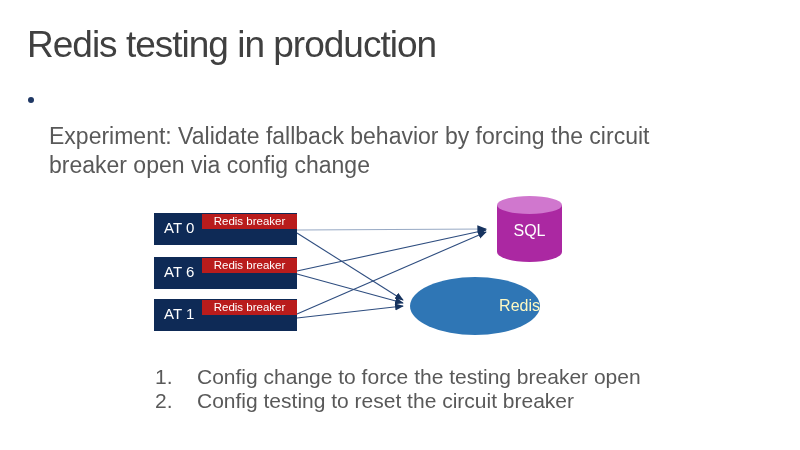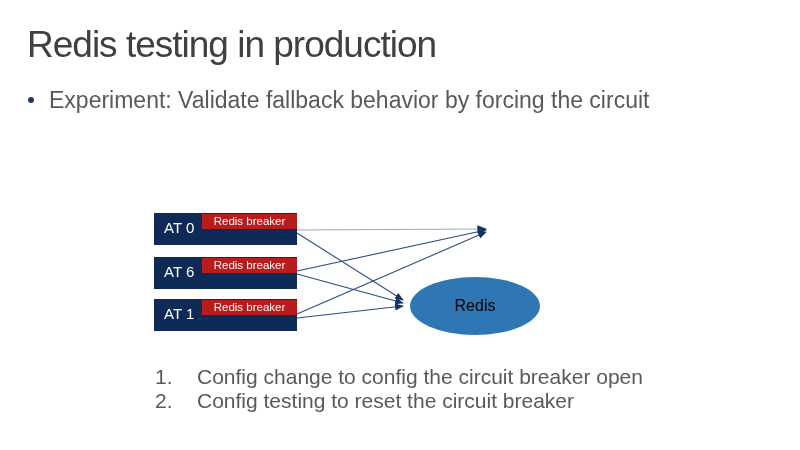--- a/index.html
+++ b/index.html
@@ -37,20 +37,21 @@
     background: #1f3864;
     margin-top: 11px;
     flex: 0 0 auto;
   }
   .bullet-text {
     margin-left: 15px;
     font-size: 23px;
     line-height: 29px;
     font-weight: 300;
     color: #595959;
+    margin-top: 36px;
   }
   
   .connectors {
     position: absolute;
     left: 0; top: 0;
     width: 800px; height: 450px;
     pointer-events: none;
   }
   .at-box {
     position: absolute;
@@ -121,22 +122,22 @@
   .redis-ellipse {
     position: absolute;
     left: 410px;
     top: 277px;
     width: 130px;
     height: 58px;
     border-radius: 50%;
     background: #2f76b5;
     display: flex;
     align-items: center;
-    justify-content: center;
-    color: #000000;
+    justify-content: flex-end;
+    color: #fef9c3;
     font-size: 16px;
     font-weight: 300;
   }
   .steps {
     position: absolute;
     left: 155px;
     top: 365px;
     font-size: 21px;
     line-height: 24px;
     color: #595959;
@@ -148,20 +149,21 @@
 <body>
 
 <div class="slide">
 
   <div class="title">Redis testing in production</div>
 
   <div class="bullet-row">
     <span class="bullet-dot"></span>
     <div class="bullet-text">
       <div>Experiment: Validate fallback behavior by forcing the circuit</div>
+      <div>breaker open via config change</div>
     </div>
   </div>
 
   <svg class="connectors" viewBox="0 0 800 450" width="800" height="450">
     <defs>
       <marker id="arrow" viewBox="0 0 10 8" refX="9" refY="4" markerWidth="8" markerHeight="7" orient="auto-start-reverse">
         <path d="M0,0 L10,4 L0,8 z" fill="#16335f"></path>
       </marker>
     </defs>
     <line x1="297" y1="230" x2="486" y2="229" stroke="#97a9c4" stroke-width="1.2" marker-end="url(#arrow)"></line>
@@ -178,29 +180,34 @@
   </div>
   <div class="at-box at-box-1">
     <span class="at-label">AT 6</span>
     <span class="chip">Redis breaker</span>
   </div>
   <div class="at-box at-box-2">
     <span class="at-label">AT 1</span>
     <span class="chip">Redis breaker</span>
   </div>
 
+  <div class="sql-cylinder">
+    <div class="sql-body"></div>
+    <div class="sql-top"></div>
+    <div class="sql-label">SQL</div>
+  </div>
 
   <div class="redis-ellipse">
     <span>Redis</span>
   </div>
 
   <div class="steps">
     <div class="step-row">
       <span class="step-num">1.</span>
-      <span class="step-text">Config change to config the circuit breaker open</span>
+      <span class="step-text">Config change to force the testing breaker open</span>
     </div>
     <div class="step-row">
       <span class="step-num">2.</span>
       <span class="step-text">Config testing to reset the circuit breaker</span>
     </div>
   </div>
 
 </div>
 
 </body></html>

